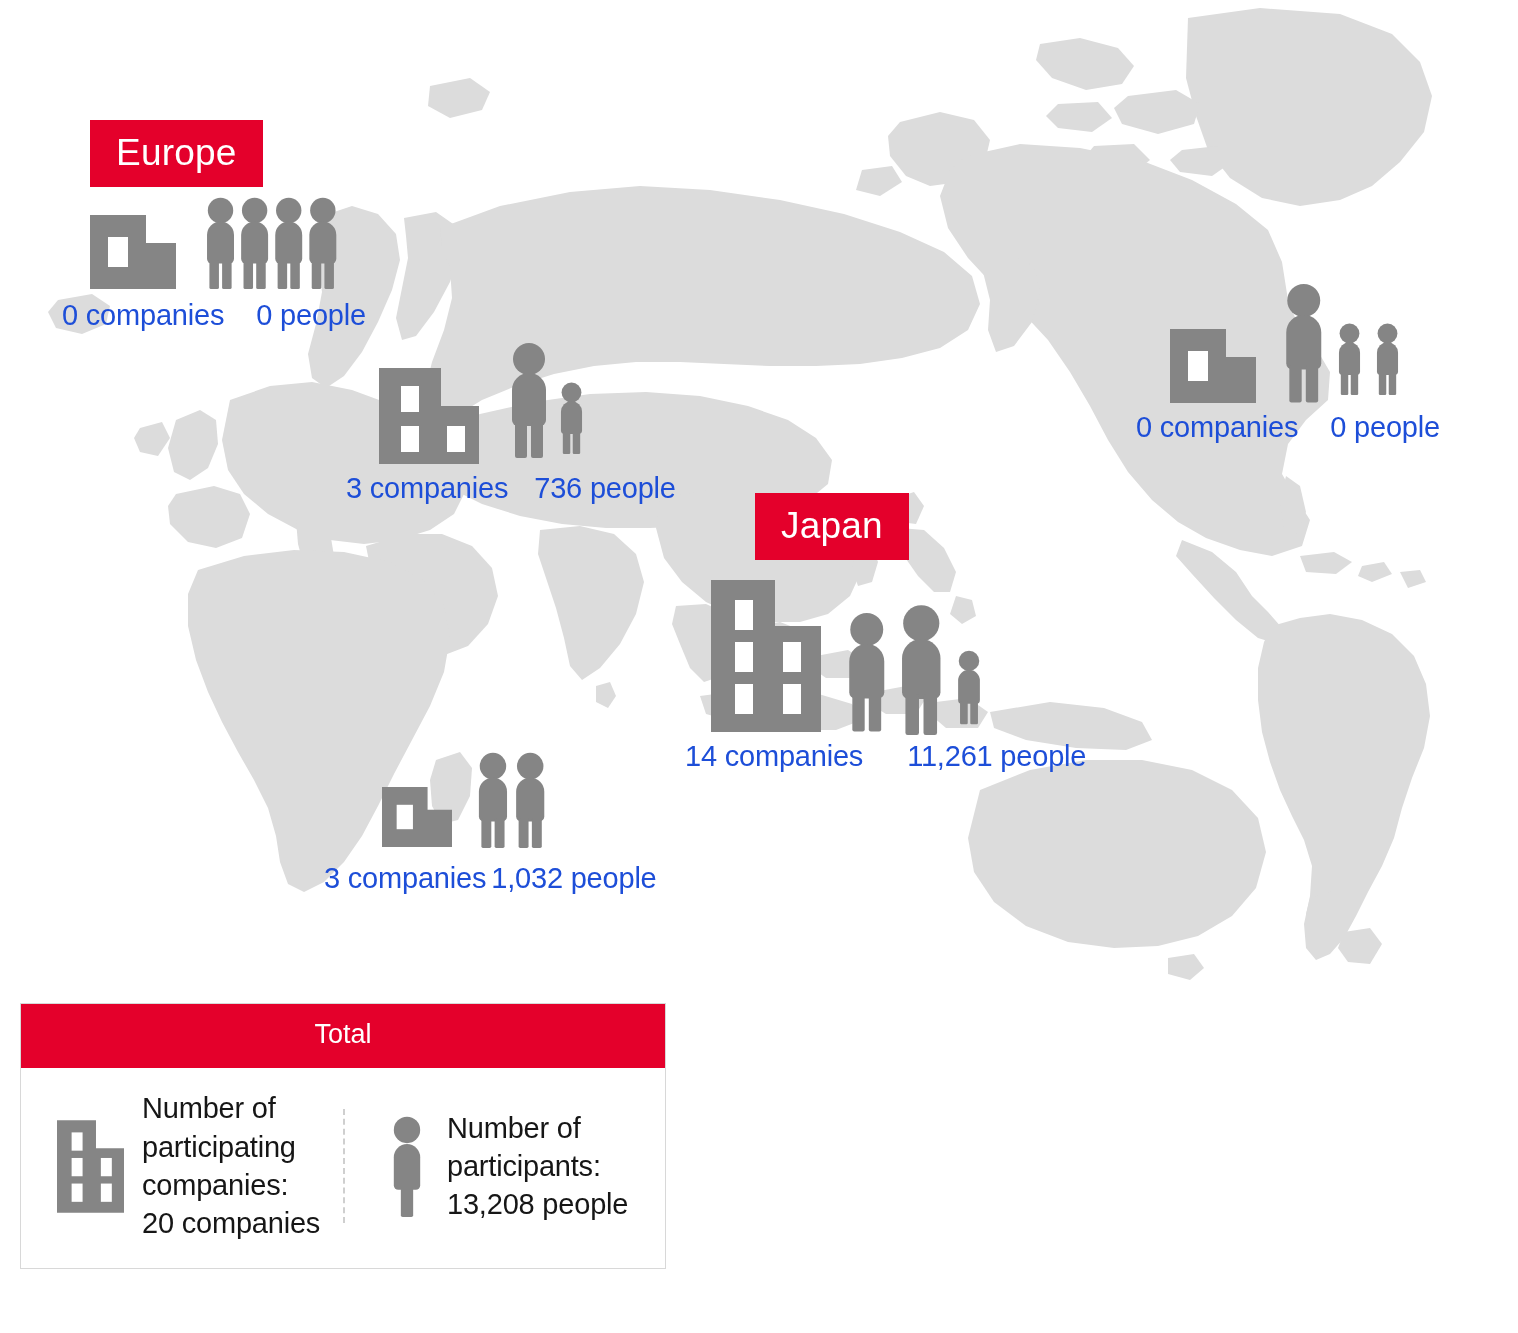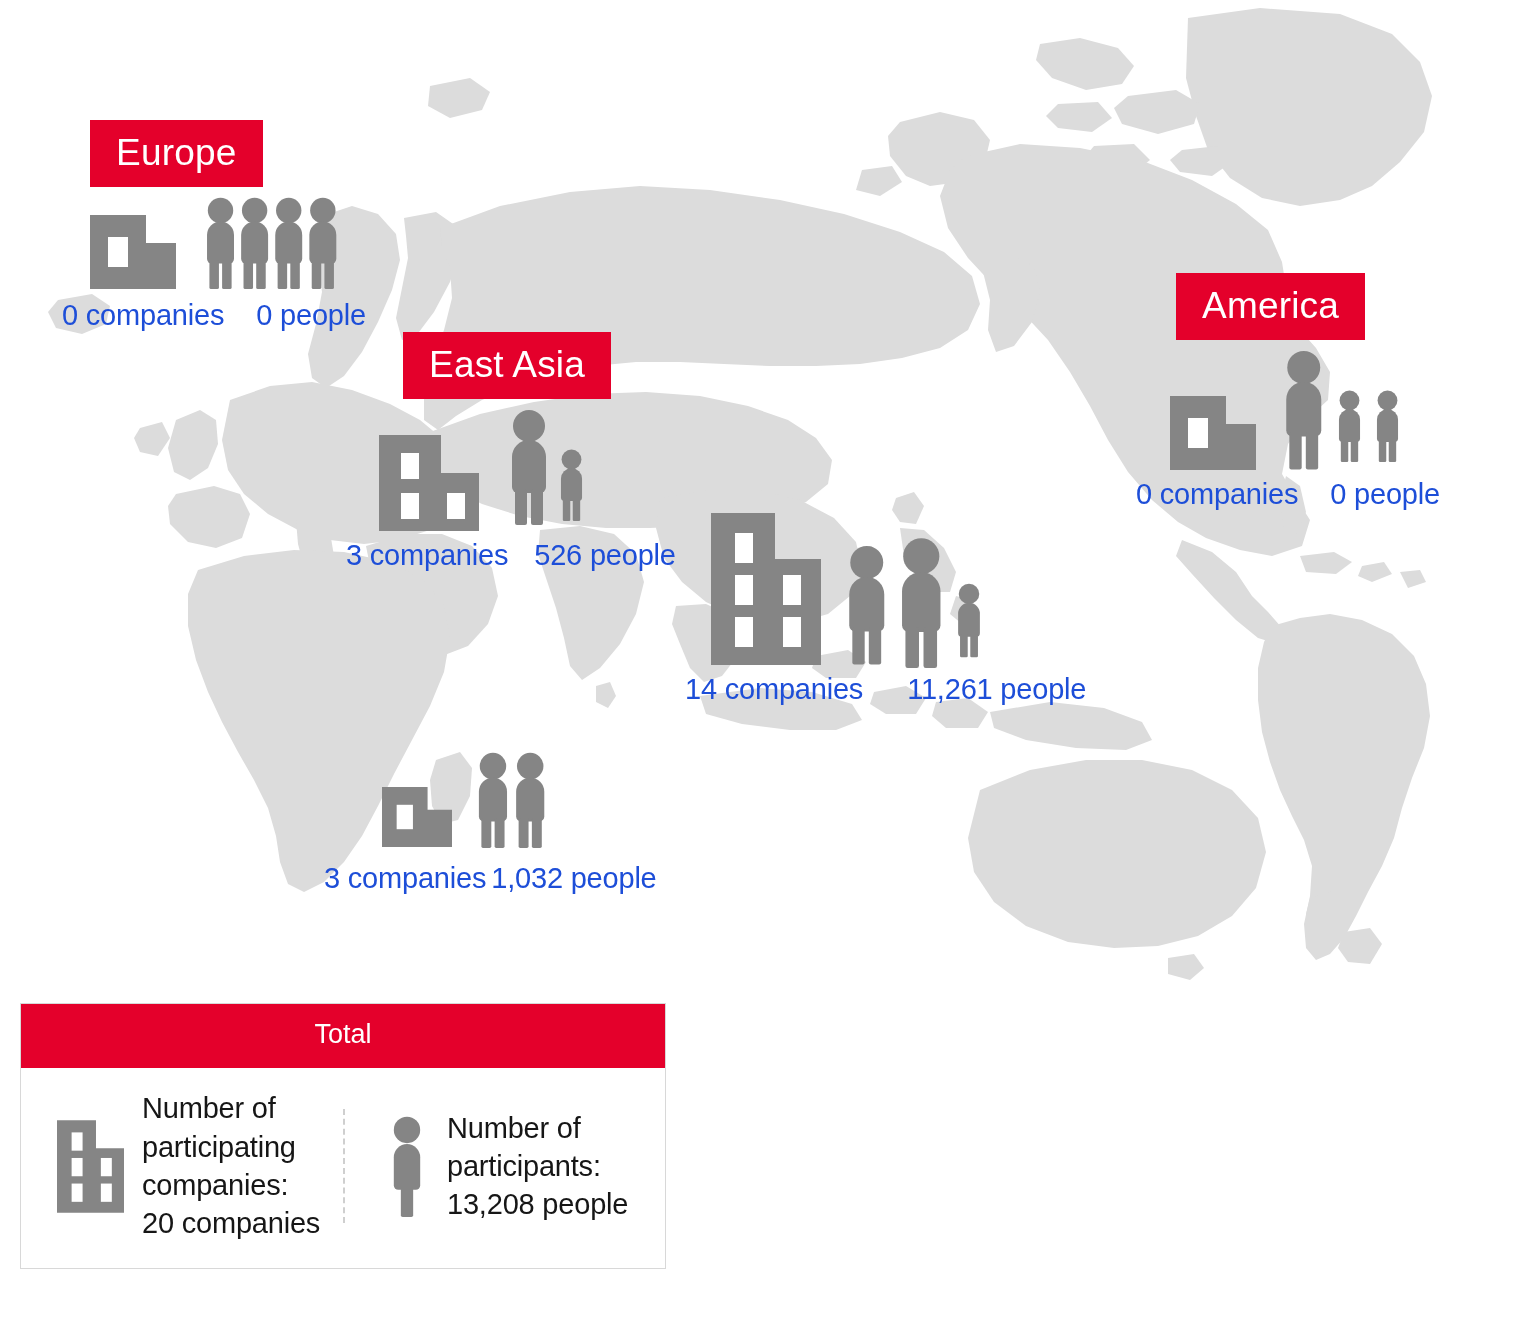--- a/index.html
+++ b/index.html
@@ -281,41 +281,41 @@
           </g>
       </svg>
     </div>
     <div class="region-stats" style="margin-top:10px; margin-left:-28px;">
       <span class="stat-companies">0 companies</span>
       <span class="stat-people" style="margin-left:32px;">0 people</span>
     </div>
   </div>
 
   <div class="region" id="region-east-asia" style="left:403px; top:332px;">
-    <div class="region-label">East Asia</div>
     <div class="region-icons" style="margin-top:10px; height:122px; padding-left:-8px;">
       <svg class="icon-svg" width="100" height="96" viewBox="0 0 100 96" style="margin-top:26px; margin-left:-24px;">
         <use href="#bld-medium"></use>
       </svg>
       <svg class="icon-svg" width="96" height="122" viewBox="0 0 96 122" style="margin-left:22px;">
         <g transform="translate(3,0) scale(1.0)">
             <use href="#person-glyph"></use>
           </g>
         <g transform="translate(55,40) scale(0.62)">
             <use href="#person-glyph"></use>
           </g>
       </svg>
     </div>
     <div class="region-stats" style="margin-top:8px; margin-left:-57px;">
       <span class="stat-companies">3 companies</span>
-      <span class="stat-people" style="margin-left:26px;">526 people</span>
+      <span class="stat-people" style="margin-left:26px;">736 people</span>
     </div>
   </div>
 
   <div class="region" id="region-japan" style="left:755px; top:493px;">
+    <div class="region-label">Japan</div>
     <div class="region-icons" style="margin-top:14px; height:158px;">
       <svg class="icon-svg" width="110" height="152" viewBox="0 0 110 152" style="margin-left:-44px;">
         <use href="#bld-large"></use>
       </svg>
       <svg class="icon-svg" width="146" height="140" viewBox="0 0 146 140" style="margin-left:20px;">
         <g transform="translate(0,20) scale(1.03)">
             <use href="#person-glyph"></use>
           </g>
         <g transform="translate(52,12) scale(1.13)">
             <use href="#person-glyph"></use>
@@ -325,21 +325,20 @@
           </g>
       </svg>
     </div>
     <div class="region-stats" style="margin-top:8px; margin-left:-70px;gap:18px;">
       <span class="stat-companies">14 companies</span>
       <span class="stat-people" style="margin-left:26px;">11,261 people</span>
     </div>
   </div>
 
   <div class="region" id="region-america" style="left:1176px; top:273px;">
-    <div class="region-label">America</div>
     <div class="region-icons" style="margin-top:10px; height:120px;">
       <svg class="icon-svg" width="86" height="74" viewBox="0 0 86 74" style="margin-top:44px; margin-left:-6px;">
         <use href="#bld-small"></use>
       </svg>
       <svg class="icon-svg" width="126" height="120" viewBox="0 0 126 120" style="margin-left:22px;">
         <g transform="translate(0,0) scale(1.03)">
             <use href="#person-glyph"></use>
           </g>
         <g transform="translate(56,40) scale(0.62)">
             <use href="#person-glyph"></use>

